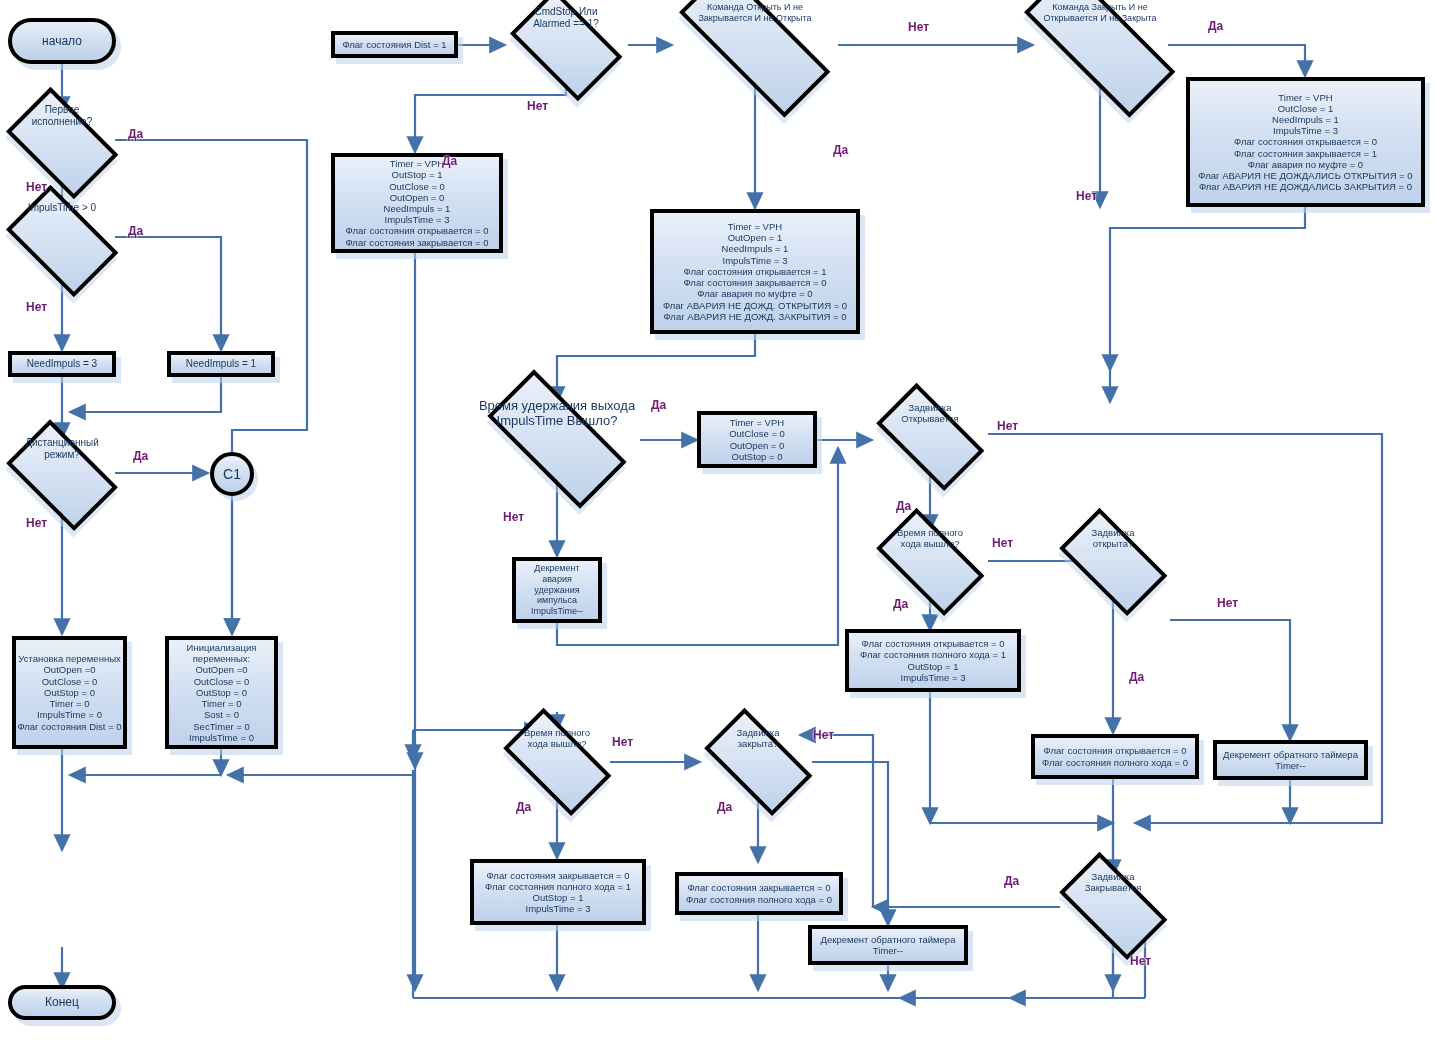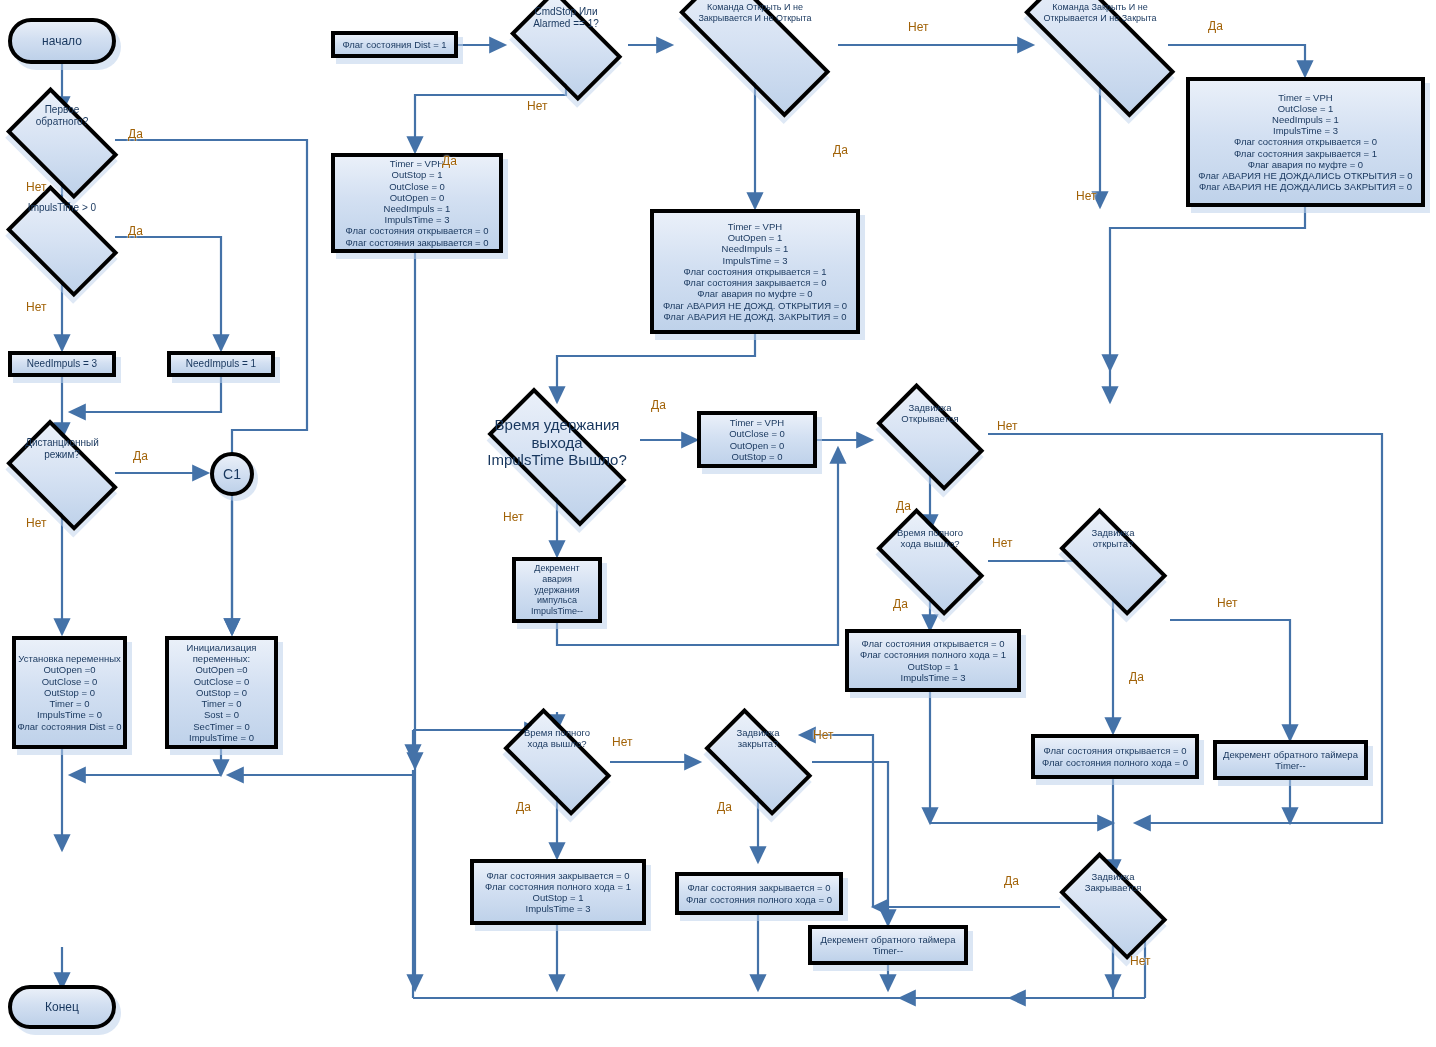--- a/index.html
+++ b/index.html
@@ -32,21 +32,21 @@
   .dec .dbox{position:absolute;left:0;top:0;right:0;bottom:0;}
   .dec .dshape{position:absolute;left:50%;top:50%;width:70.7%;height:70.7%;
         transform:translate(-50%,-50%) rotate(45deg);
         border:4px solid #000;
         background:linear-gradient(135deg,#eaf0f9 0%,#d6e2f3 50%,#bfd2ea 100%);
         box-shadow:4px 5px 0 0 rgba(190,210,235,.5);}
   .dec .dlabel{position:absolute;left:0;top:0;width:100%;height:100%;
         display:flex;align-items:flex-start;justify-content:center;z-index:2;}
 
   
-  .elabel{position:absolute;font-weight:normal;font-size:12px;color:#a16207;z-index:5;
+  .elabel{position:absolute;font-weight:bold;font-size:12px;color:#701a75;z-index:5;
           text-shadow:0 0 2px #fff,0 0 2px #fff;}
 </style>
 </head>
 <body>
 
 <div id="canvas">
 
   <svg class="wires" viewBox="0 0 1436 1047" xmlns="http://www.w3.org/2000/svg">
     <defs>
       <marker id="ah" markerWidth="9" markerHeight="9" refX="7.2" refY="4.5" orient="auto">
@@ -150,21 +150,21 @@
   <div class="node term" style="left:8px;top:18px;width:108px;height:46px;font-size:12px;text-align:right;">
     <span class="tx">начало</span>
   </div>
 
   <div class="node dec" style="left:0px;top:104px;width:124px;height:78px;font-size:10px;">
     <div class="dbox">
         <div class="dshape"></div>
       </div>
     <div class="dlabel">
         <span class="tx">Первое
-обратного?</span>
+исполнение?</span>
       </div>
   </div>
 
   <div class="node dec" style="left:0px;top:202px;width:124px;height:78px;font-size:10px;">
     <div class="dbox">
         <div class="dshape"></div>
       </div>
     <div class="dlabel">
         <span class="tx">ImpulsTime &gt; 0</span>
       </div>
@@ -208,21 +208,21 @@
 OutOpen =0
 OutClose = 0
 OutStop = 0
 Timer = 0
 Sost = 0
 SecTimer = 0
 ImpulsTime = 0</span>
   </div>
 
 
-  <div class="node term" style="left:8px;top:985px;width:108px;height:44px;font-size:12px;">
+  <div class="node term" style="left:8px;top:985px;width:108px;height:35px;font-size:12px;">
     <span class="tx">Конец</span>
   </div>
 
   <div class="node proc" style="left:331px;top:31px;width:127px;height:27px;font-size:9.5px;">
     <span class="tx">Флаг состояния Dist = 1</span>
   </div>
 
   <div class="node dec" style="left:504px;top:6px;width:124px;height:78px;font-size:10px;">
     <div class="dbox">
         <div class="dshape"></div>
@@ -281,21 +281,21 @@
 OutClose = 1
 NeedImpuls = 1
 ImpulsTime = 3
 Флаг состояния открывается = 0
 Флаг состояния закрывается = 1
 Флаг авария по муфте = 0
 Флаг АВАРИЯ НЕ ДОЖДАЛИСЬ ОТКРЫТИЯ = 0
 Флаг АВАРИЯ НЕ ДОЖДАЛИСЬ ЗАКРЫТИЯ = 0</span>
   </div>
 
-  <div class="node dec" style="left:470px;top:416px;width:174px;height:82px;font-size:15px;">
+  <div class="node dec" style="left:470px;top:398px;width:174px;height:82px;font-size:13px;">
     <div class="dbox">
         <div class="dshape"></div>
       </div>
     <div class="dlabel">
         <span class="tx">Время удержания выхода
 ImpulsTime Вышло?</span>
       </div>
   </div>
 
   <div class="node proc" style="left:697px;top:411px;width:120px;height:57px;font-size:9.5px;">

